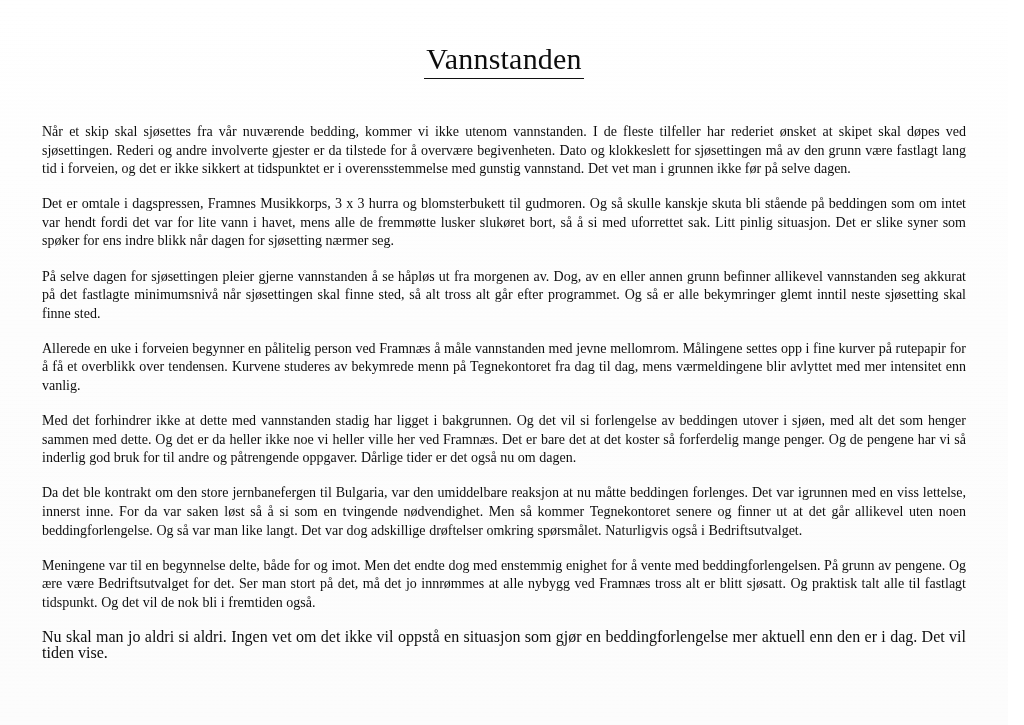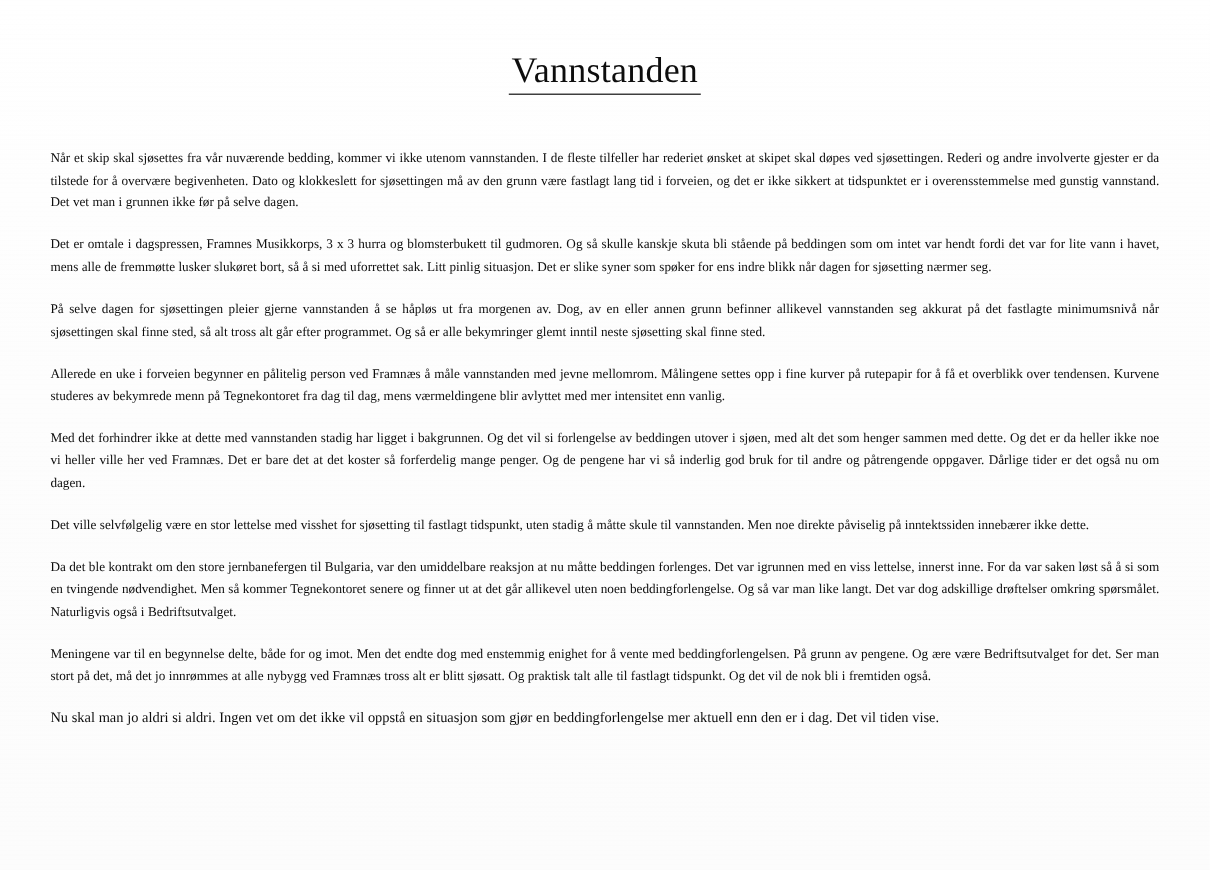--- a/index.html
+++ b/index.html
@@ -55,30 +55,30 @@
     display: inline-block;
     border-bottom: 1.6px solid #101010;
     padding: 0 2px 3px 2px;
   }
 
   .body-copy {
     margin-top: 44px;
   }
 
   .para {
-    font-size: 11px;
+    font-size: 14px;
     line-height: 18.6px;
     text-align: justify;
     text-justify: inter-word;
     margin: 0 0 16.5px 0;
     word-spacing: 0.1px;
   }
 
   .para.last {
-    font-size: 12px;
+    font-size: 16px;
     line-height: 16px;
     margin-top: 14px;
   }
 
   
   .scan-noise {
     position: absolute;
     inset: 0;
     z-index: 2;
     pointer-events: none;
@@ -100,21 +100,20 @@
   <div class="content">
 
     <h1 class="doc-title"><span class="title-text">Vannstanden</span></h1>
 
     <div class="body-copy">
       <p class="para">Når et skip skal sjøsettes fra vår nuværende bedding, kommer vi ikke utenom vannstanden. I de fleste tilfeller har rederiet ønsket at skipet skal døpes ved sjøsettingen. Rederi og andre involverte gjester er da tilstede for å overvære begivenheten. Dato og klokkeslett for sjøsettingen må av den grunn være fastlagt lang tid i forveien, og det er ikke sikkert at tidspunktet er i overensstemmelse med gunstig vannstand. Det vet man i grunnen ikke før på selve dagen.</p>
       <p class="para">Det er omtale i dagspressen, Framnes Musikkorps, 3 x 3 hurra og blomsterbukett til gudmoren. Og så skulle kanskje skuta bli stående på beddingen som om intet var hendt fordi det var for lite vann i havet, mens alle de fremmøtte lusker slukøret bort, så å si med uforrettet sak. Litt pinlig situasjon. Det er slike syner som spøker for ens indre blikk når dagen for sjøsetting nærmer seg.</p>
       <p class="para">På selve dagen for sjøsettingen pleier gjerne vannstanden å se håpløs ut fra morgenen av. Dog, av en eller annen grunn befinner allikevel vannstanden seg akkurat på det fastlagte minimumsnivå når sjøsettingen skal finne sted, så alt tross alt går efter programmet. Og så er alle bekymringer glemt inntil neste sjøsetting skal finne sted.</p>
       <p class="para">Allerede en uke i forveien begynner en pålitelig person ved Framnæs å måle vannstanden med jevne mellomrom. Målingene settes opp i fine kurver på rutepapir for å få et overblikk over tendensen. Kurvene studeres av bekymrede menn på Tegnekontoret fra dag til dag, mens værmeldingene blir avlyttet med mer intensitet enn vanlig.</p>
       <p class="para">Med det forhindrer ikke at dette med vannstanden stadig har ligget i bakgrunnen. Og det vil si forlengelse av beddingen utover i sjøen, med alt det som henger sammen med dette. Og det er da heller ikke noe vi heller ville her ved Framnæs. Det er bare det at det koster så forferdelig mange penger. Og de pengene har vi så inderlig god bruk for til andre og påtrengende oppgaver. Dårlige tider er det også nu om dagen.</p>
-      <p class="para">Det ville selvfølgelig være en stor lettelse med visshet for sjøsetting til fastlagt tidspunkt, uten stadig å måtte skule til vannstanden. Men noe direkte påviselig på inntektssiden innebærer ikke dette.</p>
       <p class="para">Da det ble kontrakt om den store jernbanefergen til Bulgaria, var den umiddelbare reaksjon at nu måtte beddingen forlenges. Det var igrunnen med en viss lettelse, innerst inne. For da var saken løst så å si som en tvingende nødvendighet. Men så kommer Tegnekontoret senere og finner ut at det går allikevel uten noen beddingforlengelse. Og så var man like langt. Det var dog adskillige drøftelser omkring spørsmålet. Naturligvis også i Bedriftsutvalget.</p>
       <p class="para">Meningene var til en begynnelse delte, både for og imot. Men det endte dog med enstemmig enighet for å vente med beddingforlengelsen. På grunn av pengene. Og ære være Bedriftsutvalget for det. Ser man stort på det, må det jo innrømmes at alle nybygg ved Framnæs tross alt er blitt sjøsatt. Og praktisk talt alle til fastlagt tidspunkt. Og det vil de nok bli i fremtiden også.</p>
       <p class="para last">Nu skal man jo aldri si aldri. Ingen vet om det ikke vil oppstå en situasjon som gjør en beddingforlengelse mer aktuell enn den er i dag. Det vil tiden vise.</p>
     </div>
 
   </div>
 
   <div class="scan-noise"></div>
 </div>
 

